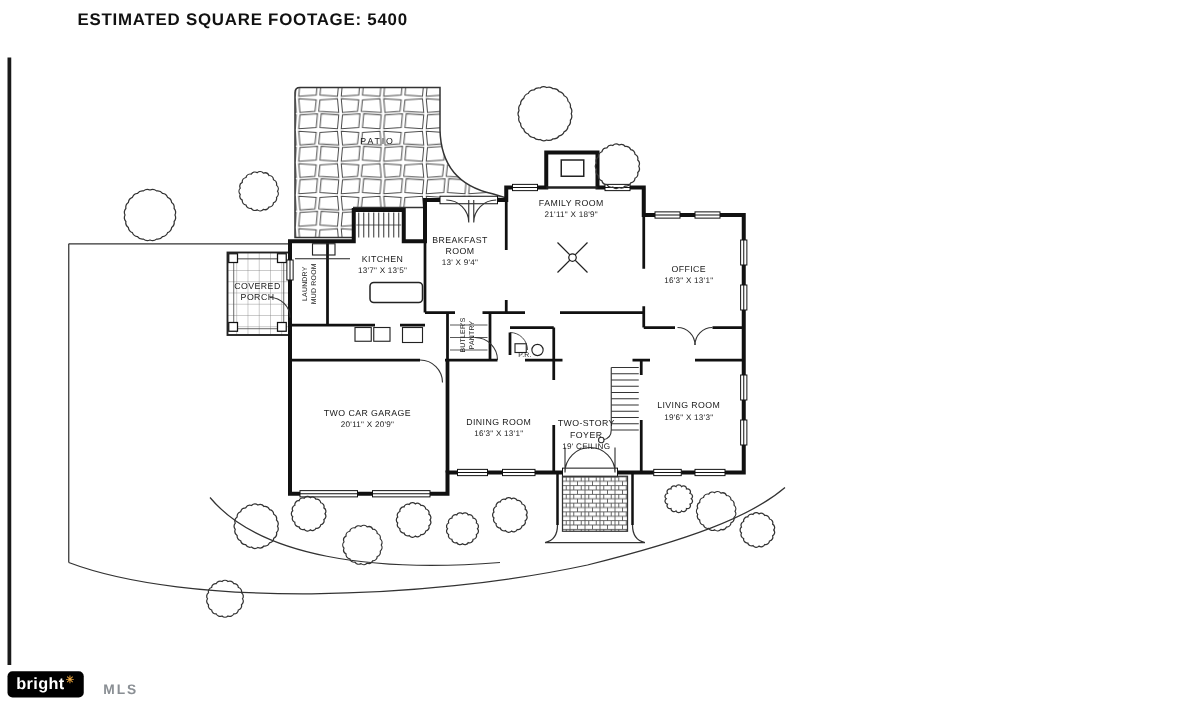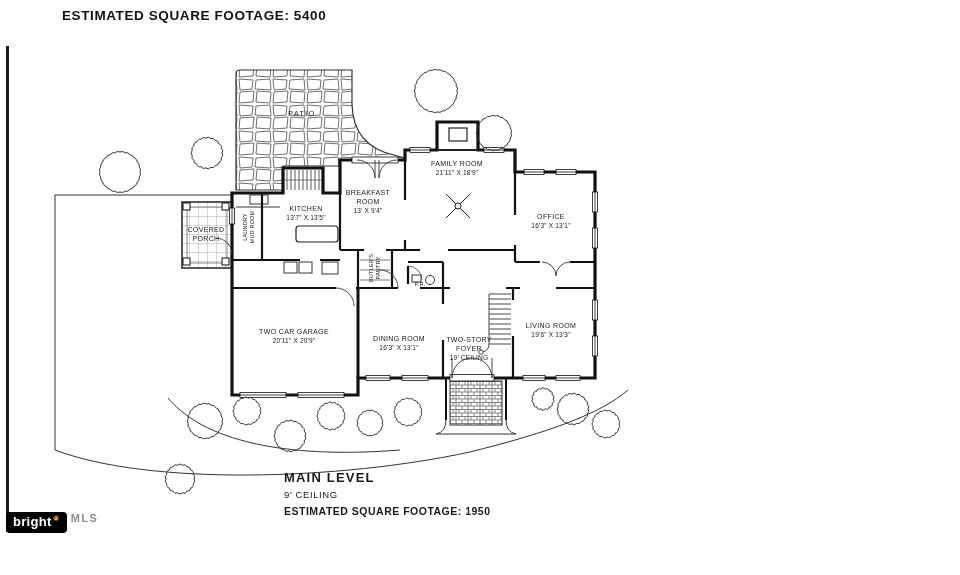--- a/index.html
+++ b/index.html
@@ -12,21 +12,21 @@
   .lbl .dims{display:block;font-size:6.5px;letter-spacing:.2px;margin-top:1px;}
   .rot{transform:translate(-50%,-50%) rotate(-90deg);}
   .tiny{font-size:5.5px;letter-spacing:.2px;}
   #hdr{position:absolute;left:62px;top:8px;font:700 13.5px "Liberation Sans",sans-serif;
        letter-spacing:.6px;color:#111;}
   #footer{position:absolute;left:284px;top:470px;}
   #footer .lvl{font:700 13px "Liberation Sans",sans-serif;letter-spacing:1.2px;}
   #footer .ceil{font:400 9.5px "Liberation Sans",sans-serif;letter-spacing:.6px;margin-top:4px;}
   #footer .sqft{font:700 10.5px "Liberation Sans",sans-serif;letter-spacing:.5px;margin-top:5px;}
   #edgebar{position:absolute;left:6px;top:46px;width:3px;height:486px;background:#1a1a1a;}
-  #wm{position:absolute;left:6px;top:512px;display:flex;align-items:flex-start;gap:4px;}
+  #wm{position:absolute;left:6px;top:537px;display:flex;align-items:flex-end;gap:16px;}
   #wm .badge{background:#000;color:#fff;border-radius:4px;padding:2px 7px 4px 7px;
              font:700 13px "Liberation Sans",sans-serif;letter-spacing:.3px;}
   #wm .star{font-size:8px;color:#e8a33d;vertical-align:super;margin-left:1px;}
   #wm .mls{color:#8a8f94;font:700 11px "Liberation Sans",sans-serif;letter-spacing:1.5px;}
 </style>
 </head>
 <body>
 
 <div id="page">
 
@@ -242,25 +242,20 @@
   <div class="lbl" style="left:551px;top:330px;width:80px;">
     <span>LIVING ROOM</span>
     <span class="dims">19'6" X 13'3"</span>
   </div>
 
   <div class="lbl rot tiny" style="left:375px;top:268px;width:40px;">BUTLER'S
 PANTRY</div>
 
   <div class="lbl tiny" style="left:420px;top:285px;">P.R.</div>
 
-  <div id="footer">
-    <div class="lvl">MAIN LEVEL</div>
-    <div class="ceil">9' CEILING</div>
-    <div class="sqft">ESTIMATED SQUARE FOOTAGE: 1950</div>
-  </div>
 
   <div id="edgebar"></div>
 
   <div id="wm">
     <span class="badge"><span>bright</span><span class="star">✳</span></span>
     <span class="mls">MLS</span>
   </div>
 
 </div>
 

